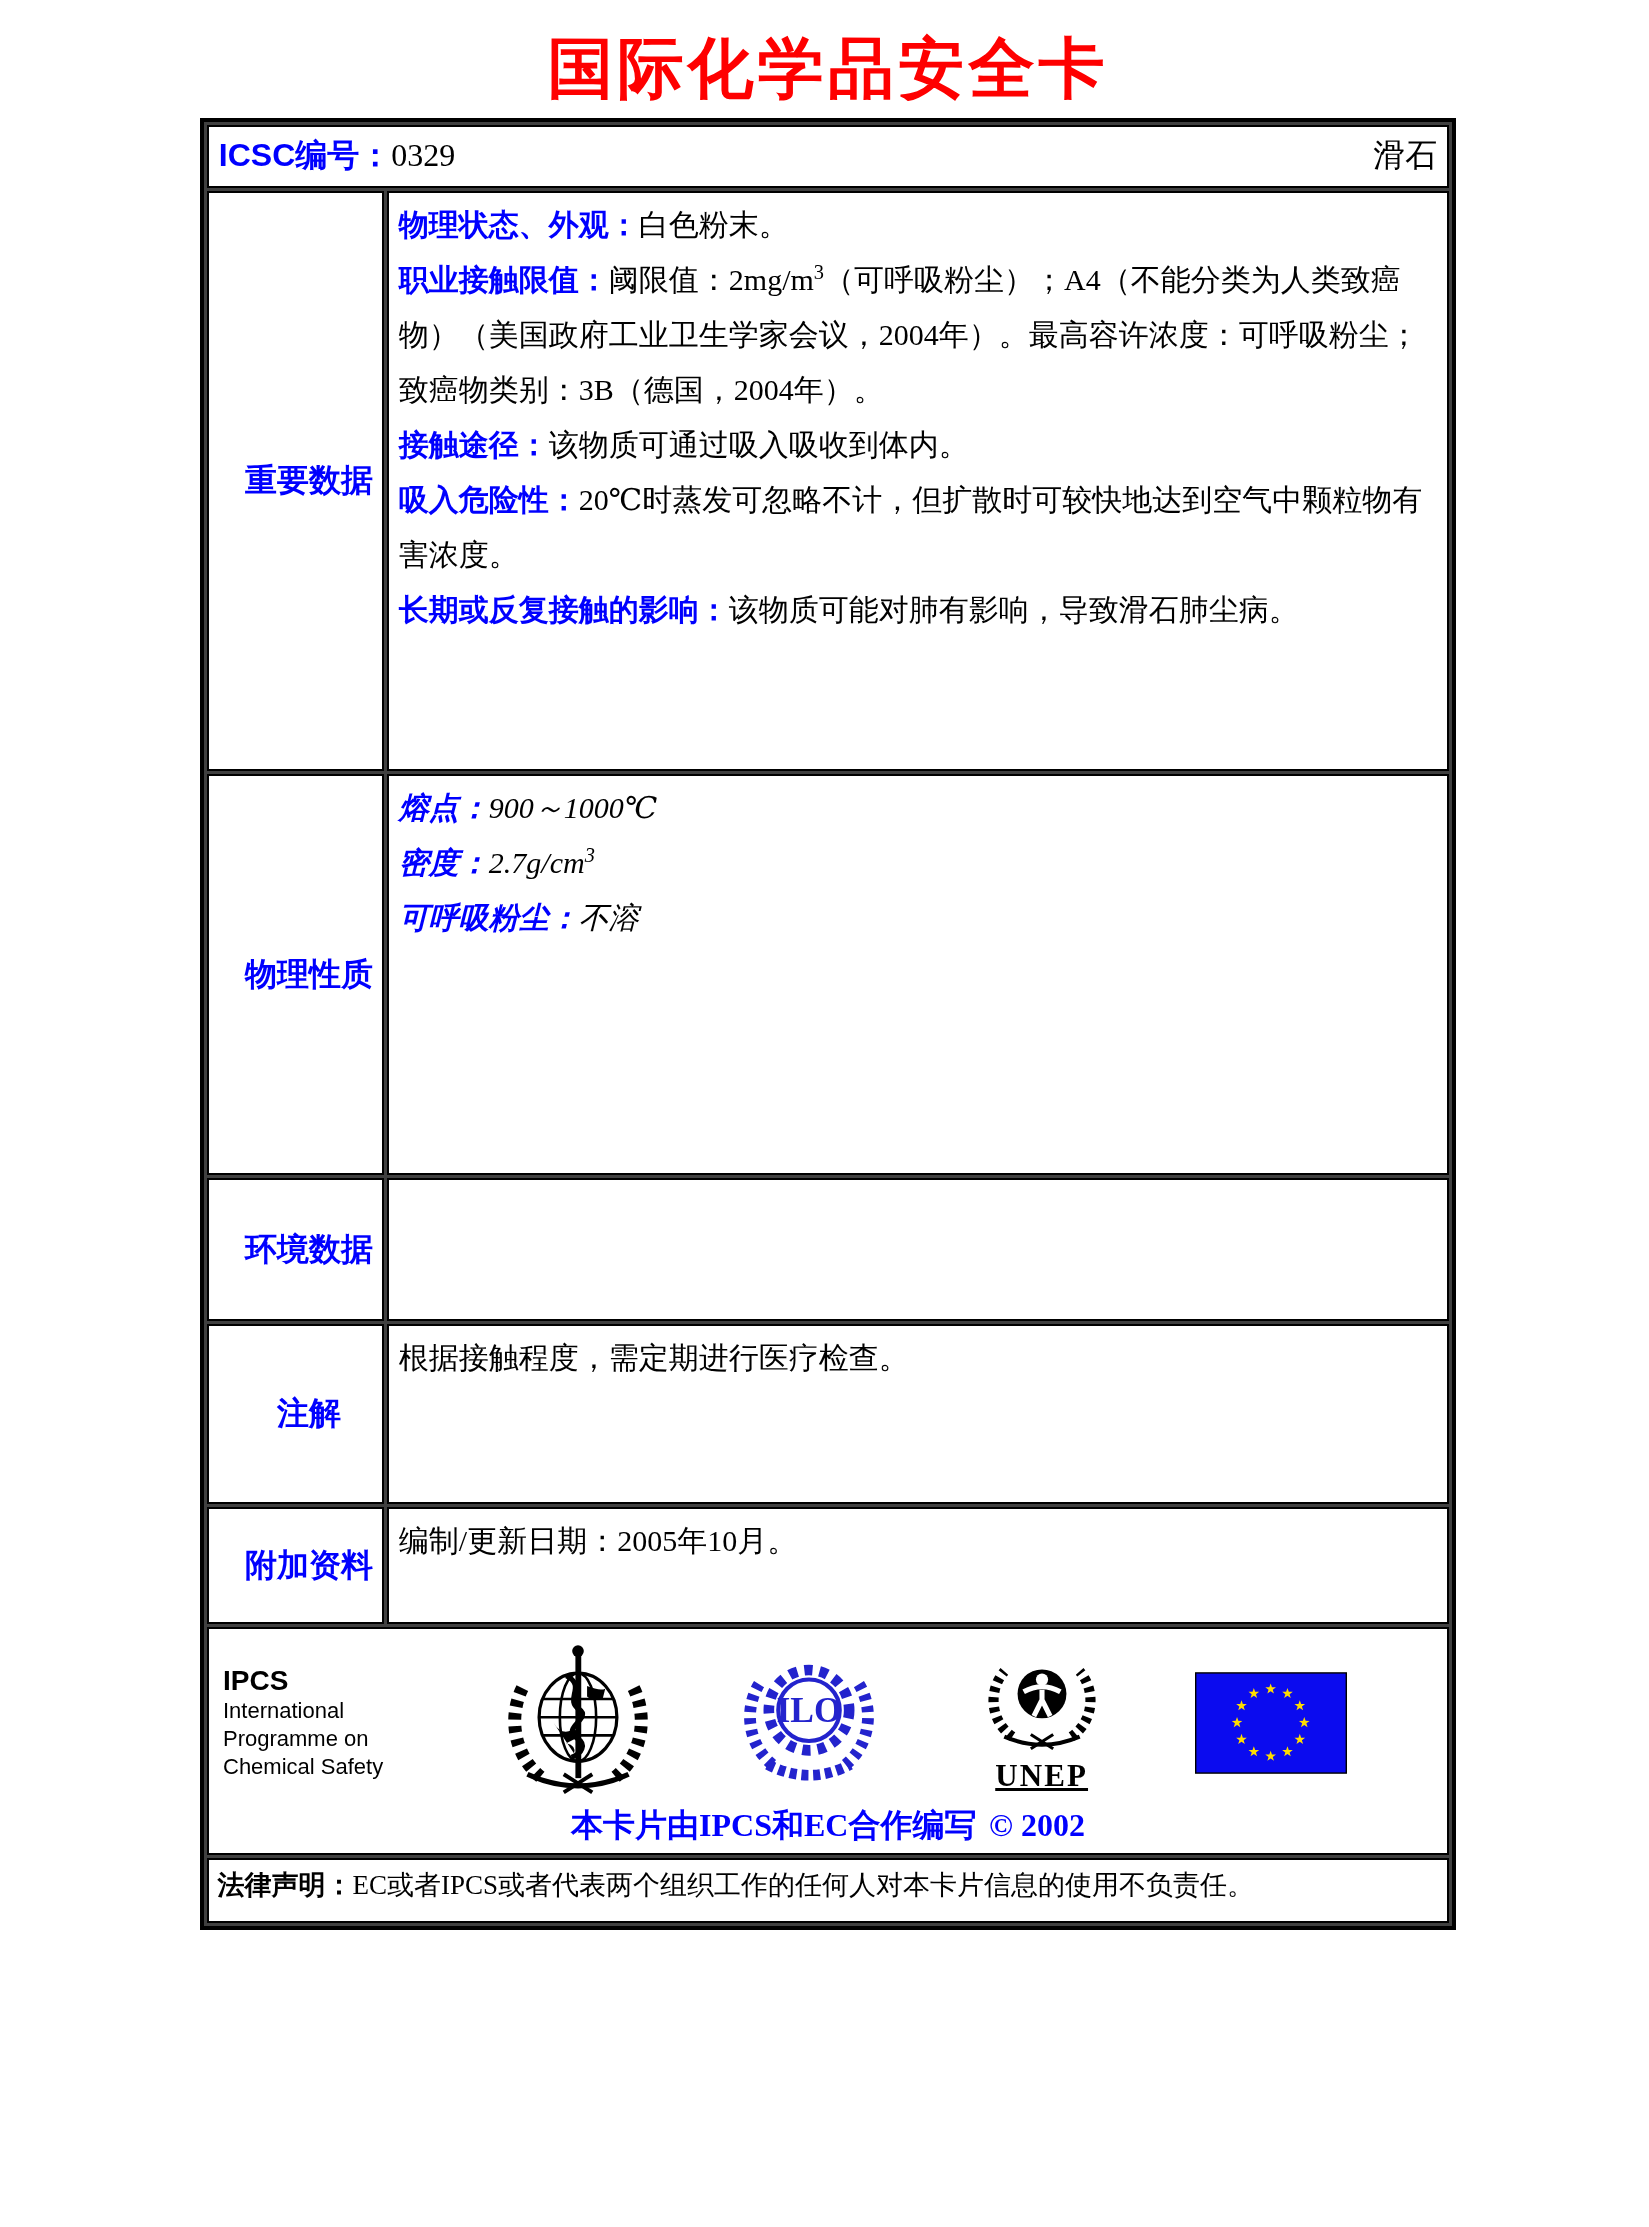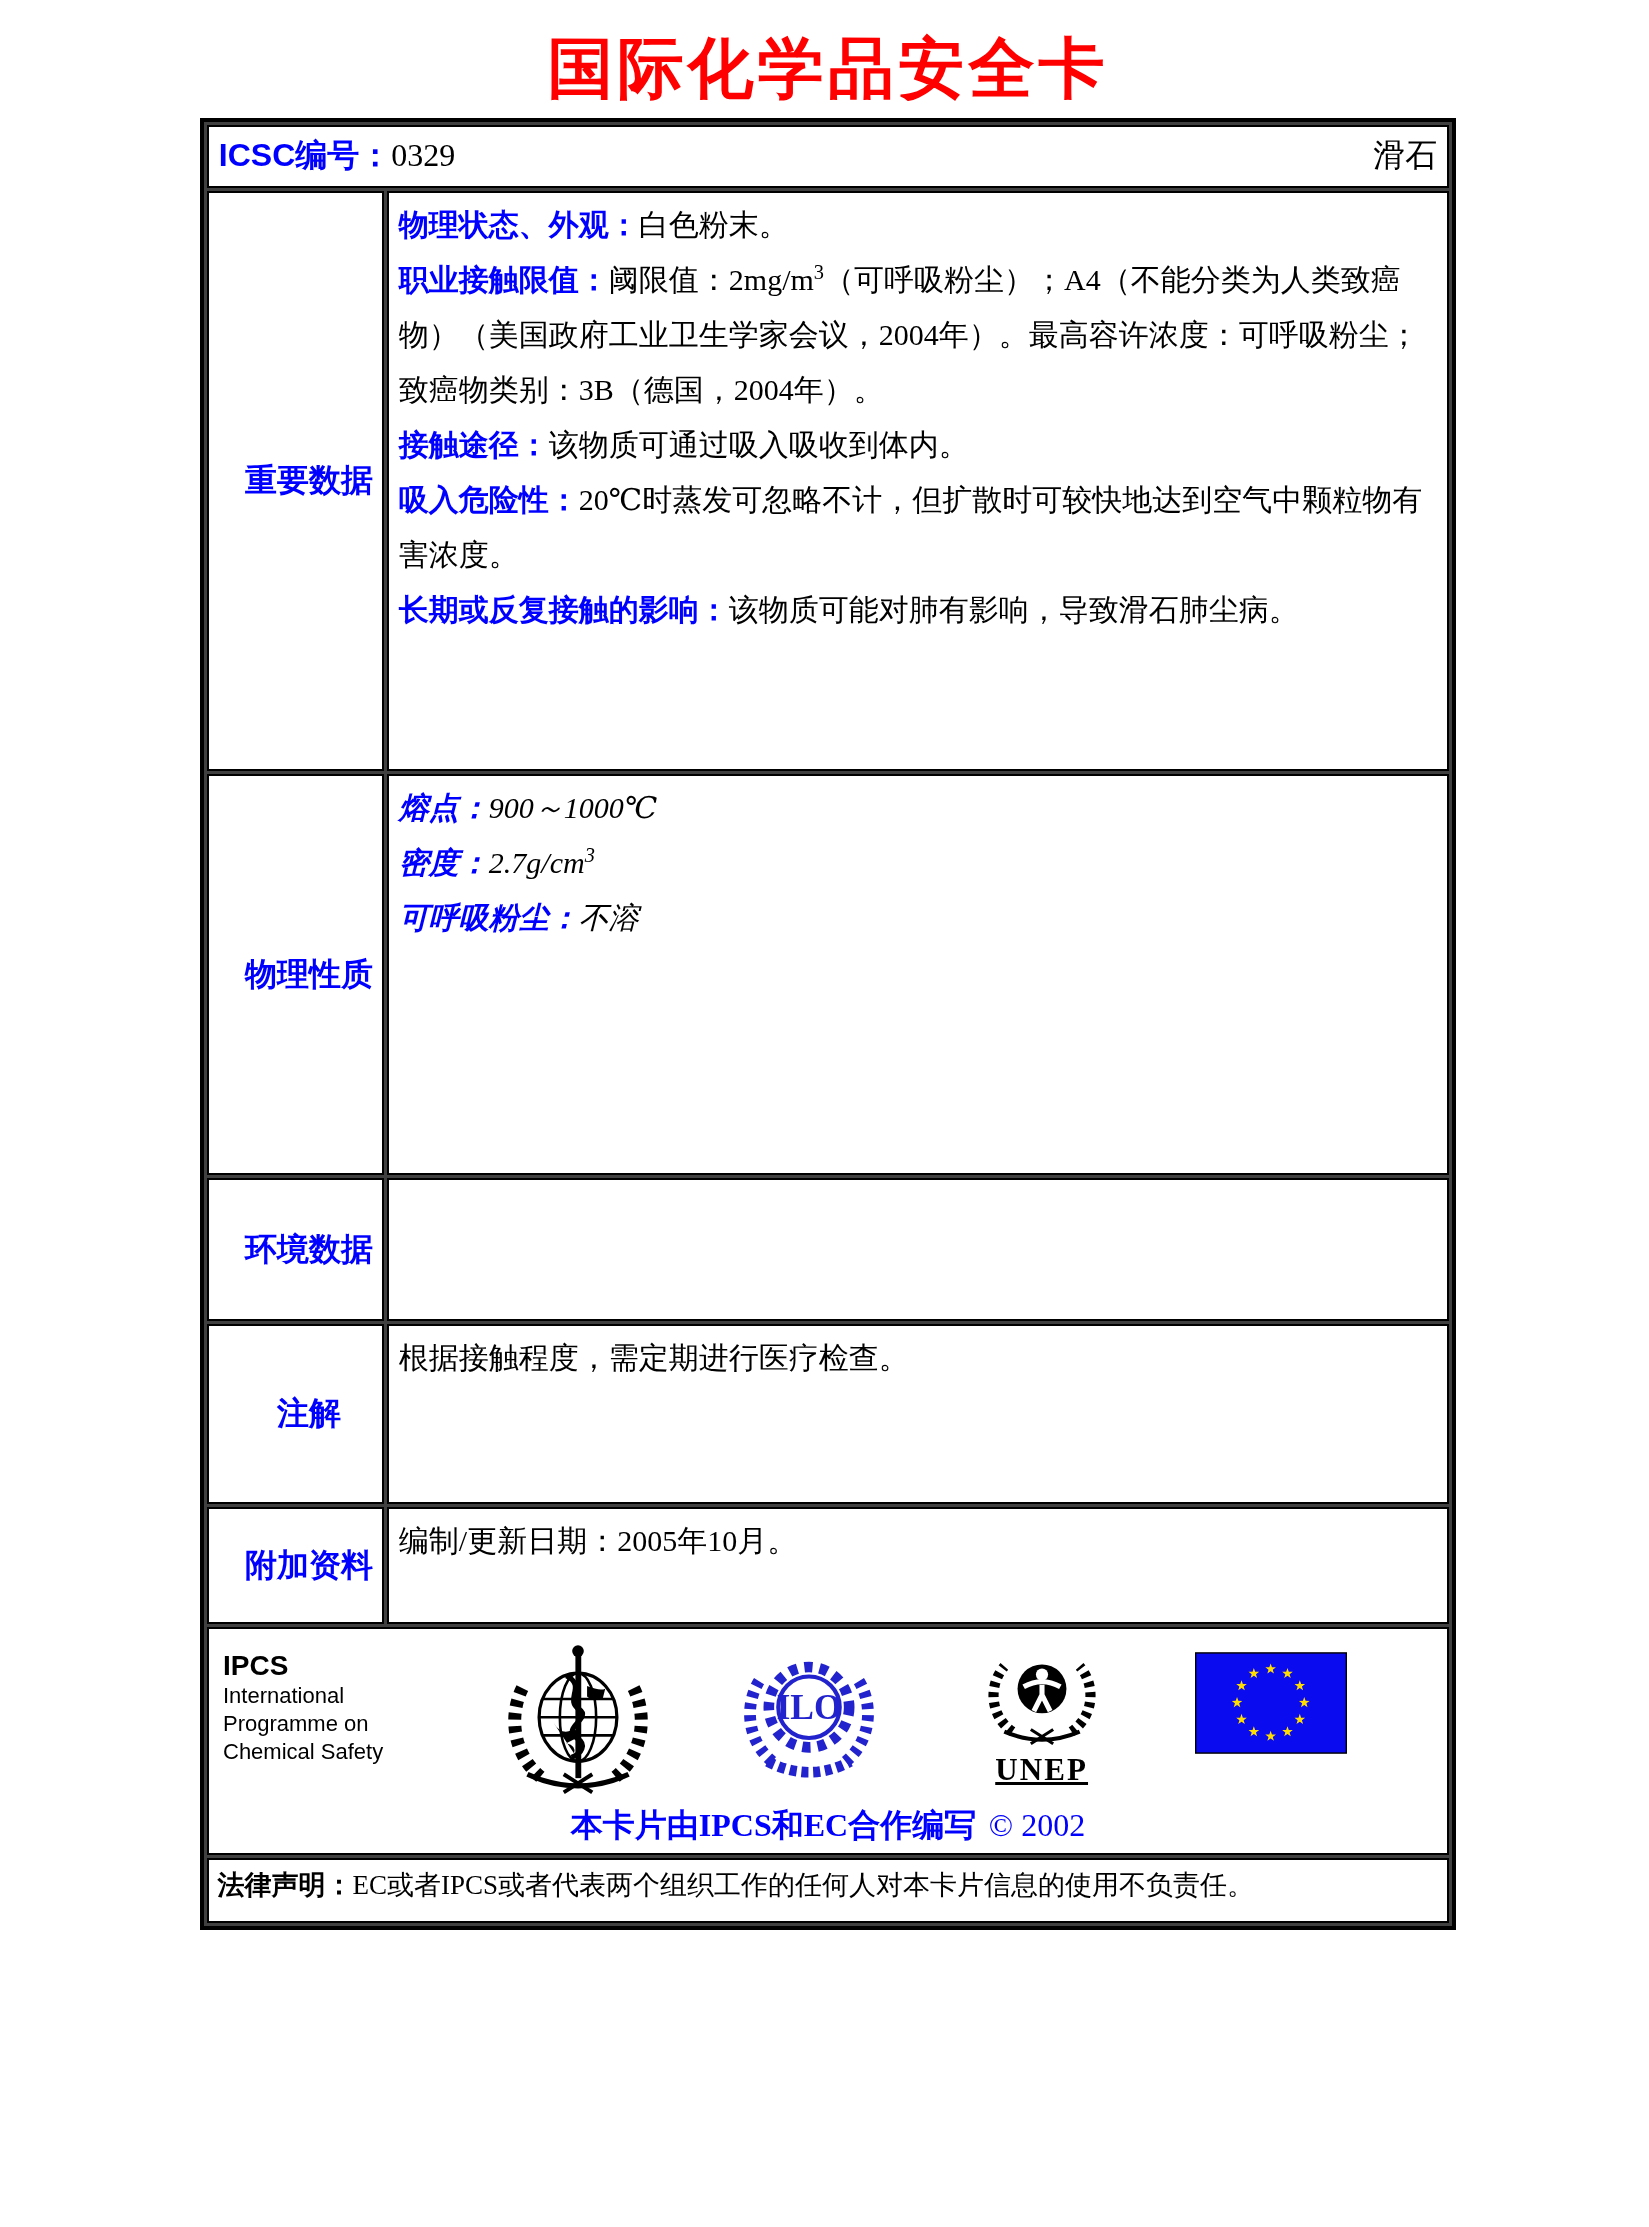--- a/index.html
+++ b/index.html
@@ -37,34 +37,34 @@
   .row-legal td{height:65px;padding:9.8px 8.4px;font-size:27px;line-height:31px;}
   .blue-label{
     color:var(--label-blue,#0000fe);font-weight:bold;
     font-family:"Liberation Sans","DejaVu Sans",sans-serif;
   }
   .hdr-left{float:left;}
   .hdr-right{float:right;}
   sup{font-size:0.68em;line-height:0;}
   .entry{margin:0;}
   
-  .logo-strip{display:flex;align-items:flex-start;justify-content:space-between;padding:2.8px 9.8px 0 7px;}
+  .logo-strip{display:flex;align-items:center;justify-content:space-between;padding:2.8px 9.8px 0 7px;}
   .ipcs-block{font-family:"Liberation Sans","DejaVu Sans",sans-serif;width:189px;padding-top:8.4px;}
   .ipcs-acronym{font-size:28px;font-weight:bold;line-height:32px;}
   .ipcs-line{font-size:22px;line-height:28px;}
   .who-box,.ilo-box{width:144px;}
   .unep-box{width:119px;text-align:center;text-decoration:underline;}
   .unep-label{font-size:31px;font-weight:bold;letter-spacing:2.1px;line-height:31px;margin-top:-1.4px;font-family:"Liberation Serif","DejaVu Serif",serif;}
   .eu-box{width:152px;margin-right:83px;padding-top:9.8px;}
   .caption-line{
     text-align:center;margin-top:7px;font-size:32px;font-weight:bold;
     color:var(--label-blue,#0000fe);
     font-family:"Liberation Serif","DejaVu Serif",serif;
   }
-  .caption-copy{font-weight:normal;margin-left:12.6px;}
+  .caption-copy{font-weight:bold;margin-left:12.6px;}
   .legal-label{font-weight:bold;font-family:"Liberation Sans","DejaVu Sans",sans-serif;}
 </style>
 </head>
 <body>
 
 <div class="page">
 
   <div class="title">国际化学品安全卡</div>
 
   <table class="card">

